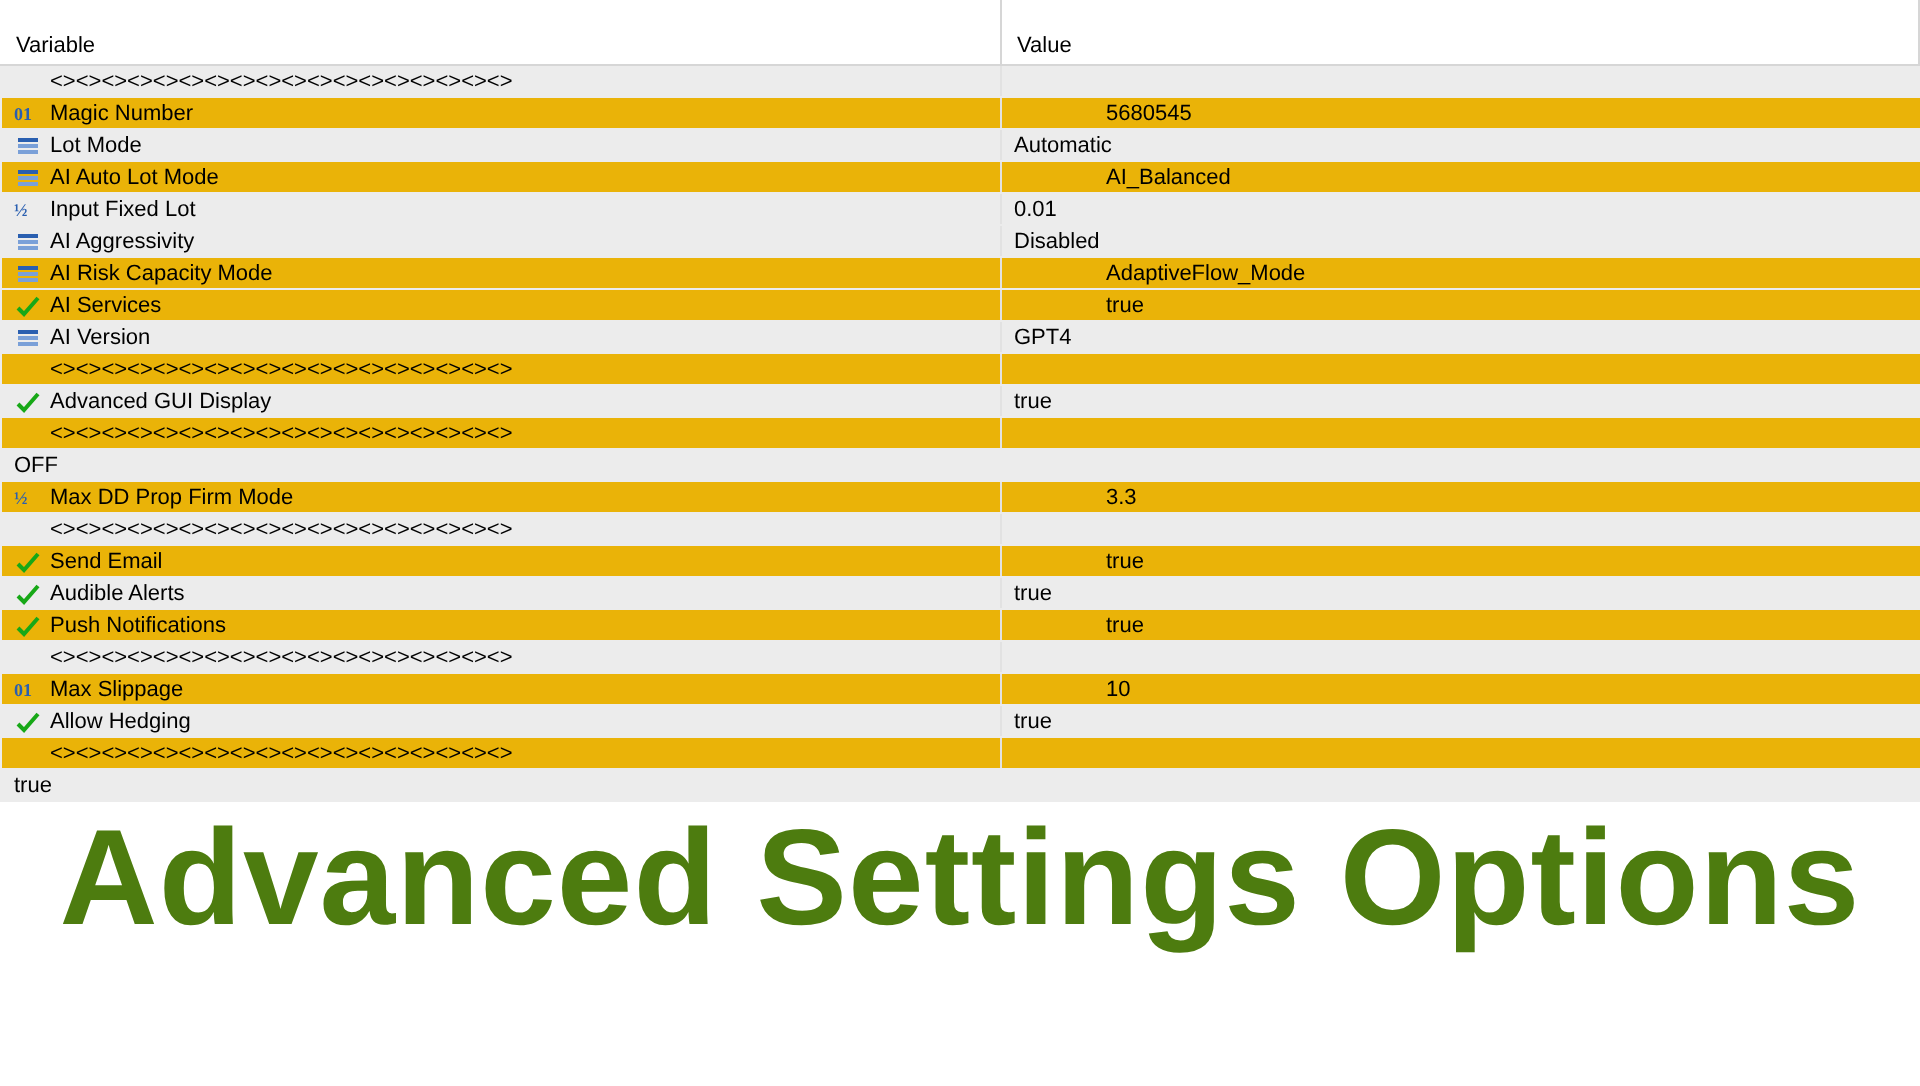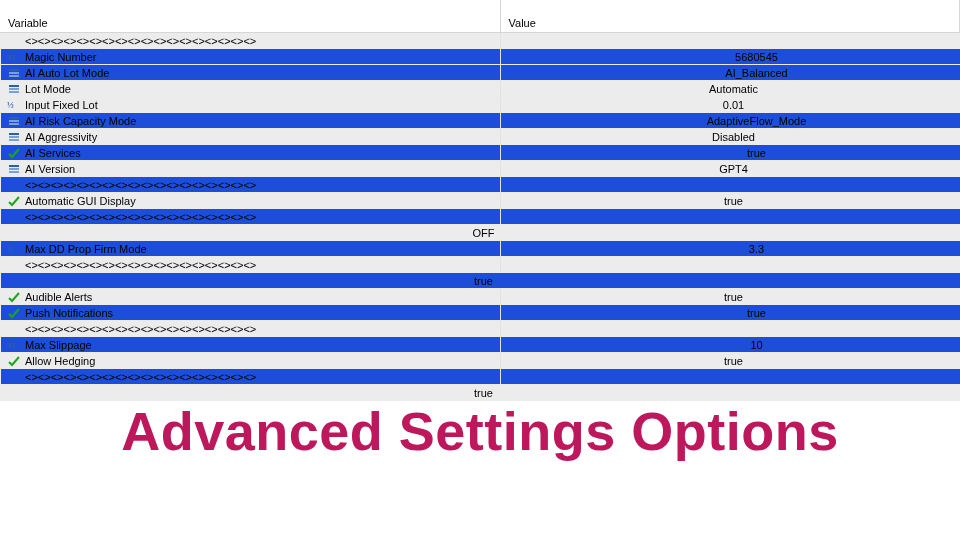--- a/index.html
+++ b/index.html
@@ -32,37 +32,36 @@
   .col-var { width: 500px; }
   .col-val { }
   .row {
     display: flex;
     height: 16px;
     line-height: 16px;
     border-bottom: 1px solid #ececec;
     border-left: 1px solid #ececec;
   }
   .row.alt { background: #ececec; }
-  .row.plain { background: #1d4ed8; gap: 46px; }
+  .row.plain { background: #eab308; gap: 46px; }
   .cell-var {
     width: 500px;
     display: flex;
     align-items: center;
     padding-left: 6px;
     border-right: 1px solid #e2e2e2;
     white-space: nowrap;
     overflow: hidden;
   }
   .cell-val {
     flex: 1;
     padding-left: 6px;
     display: flex;
     align-items: center;
     white-space: nowrap;
-    justify-content: center;
   }
   .icon {
     width: 14px;
     height: 14px;
     margin-right: 4px;
     flex-shrink: 0;
     display: inline-flex;
     align-items: center;
     justify-content: center;
     font-size: 10px;
@@ -70,24 +69,24 @@
   .icon svg { display: block; }
   .title-block {
     position: absolute;
     top: 400px;
     left: 0;
     width: 960px;
     text-align: center;
   }
   .title-text {
     font-family: Arial, sans-serif;
-    font-size: 54px;
+    font-size: 68px;
     font-weight: 900;
     letter-spacing: 0.5px;
-    color: #be185d;
+    color: #4d7c0f;
   }
 </style>
 </head>
 <body>
 
 <table class="table">
   <tbody>
       <tr class="header-row">
     <th class="header-cell col-var">Variable</th>
     <th class="header-cell col-val">Value</th>
@@ -111,93 +110,93 @@
             <rect x="0" y="0" width="14" height="12" fill="none"></rect>
             <text x="0" y="9" font-size="9" font-family="Tahoma" fill="#2a5fb0" font-weight="bold">01</text>
           </svg>
         </span>
         <span>Magic Number</span>
       </div>
       <div class="cell-val">
         <span>5680545</span>
       </div>
     </div>
+    <div class="row alt">
+      <div class="cell-var">
+        <span class="icon">
+          <svg width="12" height="12" viewBox="0 0 12 12">
+            <rect x="1" y="2" width="10" height="2" fill="#2a5fb0"></rect>
+            <rect x="1" y="5" width="10" height="2" fill="#7aa0d8"></rect>
+            <rect x="1" y="8" width="10" height="2" fill="#7aa0d8"></rect>
+          </svg>
+        </span>
+        <span>Lot Mode</span>
+      </div>
+      <div class="cell-val">
+        <span>Automatic</span>
+      </div>
+    </div>
     <div class="row plain">
       <div class="cell-var">
         <span class="icon">
           <svg width="12" height="12" viewBox="0 0 12 12">
             <rect x="1" y="2" width="10" height="2" fill="#2a5fb0"></rect>
             <rect x="1" y="5" width="10" height="2" fill="#7aa0d8"></rect>
             <rect x="1" y="8" width="10" height="2" fill="#7aa0d8"></rect>
           </svg>
         </span>
         <span>AI Auto Lot Mode</span>
       </div>
       <div class="cell-val">
         <span>AI_Balanced</span>
-      </div>
-    </div>
-    <div class="row alt">
-      <div class="cell-var">
-        <span class="icon">
-          <svg width="12" height="12" viewBox="0 0 12 12">
-            <rect x="1" y="2" width="10" height="2" fill="#2a5fb0"></rect>
-            <rect x="1" y="5" width="10" height="2" fill="#7aa0d8"></rect>
-            <rect x="1" y="8" width="10" height="2" fill="#7aa0d8"></rect>
-          </svg>
-        </span>
-        <span>Lot Mode</span>
-      </div>
-      <div class="cell-val">
-        <span>Automatic</span>
       </div>
     </div>
     <div class="row alt">
       <div class="cell-var">
         <span class="icon">
           <svg width="14" height="12" viewBox="0 0 14 12">
             <text x="0" y="9" font-size="9" font-family="Tahoma" fill="#2a5fb0" font-weight="bold">½</text>
           </svg>
         </span>
         <span>Input  Fixed Lot</span>
       </div>
       <div class="cell-val">
         <span>0.01</span>
       </div>
     </div>
+    <div class="row alt">
+      <div class="cell-var">
+        <span class="icon">
+          <svg width="12" height="12" viewBox="0 0 12 12">
+            <rect x="1" y="2" width="10" height="2" fill="#2a5fb0"></rect>
+            <rect x="1" y="5" width="10" height="2" fill="#7aa0d8"></rect>
+            <rect x="1" y="8" width="10" height="2" fill="#7aa0d8"></rect>
+          </svg>
+        </span>
+        <span>AI Aggressivity</span>
+      </div>
+      <div class="cell-val">
+        <span>Disabled</span>
+      </div>
+    </div>
     <div class="row plain">
       <div class="cell-var">
         <span class="icon">
           <svg width="12" height="12" viewBox="0 0 12 12">
             <rect x="1" y="2" width="10" height="2" fill="#2a5fb0"></rect>
             <rect x="1" y="5" width="10" height="2" fill="#7aa0d8"></rect>
             <rect x="1" y="8" width="10" height="2" fill="#7aa0d8"></rect>
           </svg>
         </span>
         <span>AI Risk Capacity Mode</span>
       </div>
       <div class="cell-val">
         <span>AdaptiveFlow_Mode</span>
       </div>
     </div>
-    <div class="row alt">
-      <div class="cell-var">
-        <span class="icon">
-          <svg width="12" height="12" viewBox="0 0 12 12">
-            <rect x="1" y="2" width="10" height="2" fill="#2a5fb0"></rect>
-            <rect x="1" y="5" width="10" height="2" fill="#7aa0d8"></rect>
-            <rect x="1" y="8" width="10" height="2" fill="#7aa0d8"></rect>
-          </svg>
-        </span>
-        <span>AI Aggressivity</span>
-      </div>
-      <div class="cell-val">
-        <span>Disabled</span>
-      </div>
-    </div>
     <div class="row plain">
       <div class="cell-var">
         <span class="icon">
           <svg width="12" height="12" viewBox="0 0 12 12">
             <path d="M1 7 L4 10 L11 2" stroke="#17a817" stroke-width="2" fill="none"></path>
           </svg>
         </span>
         <span>AI Services</span>
       </div>
       <div class="cell-val">
@@ -228,21 +227,21 @@
         <span></span>
       </div>
     </div>
     <div class="row alt">
       <div class="cell-var">
         <span class="icon">
           <svg width="12" height="12" viewBox="0 0 12 12">
             <path d="M1 7 L4 10 L11 2" stroke="#17a817" stroke-width="2" fill="none"></path>
           </svg>
         </span>
-        <span>Automatic GUI Display</span>
+        <span>Advanced GUI Display</span>
       </div>
       <div class="cell-val">
         <span>true</span>
       </div>
     </div>
     <div class="row plain">
       <div class="cell-var">
         <span class="icon"></span>
         <span>&lt;&gt;&lt;&gt;&lt;&gt;&lt;&gt;&lt;&gt;&lt;&gt;&lt;&gt;&lt;&gt;&lt;&gt;&lt;&gt;&lt;&gt;&lt;&gt;&lt;&gt;&lt;&gt;&lt;&gt;&lt;&gt;&lt;&gt;&lt;&gt;</span>
       </div>
@@ -271,20 +270,28 @@
     <div class="row alt">
       <div class="cell-var">
         <span class="icon"></span>
         <span>&lt;&gt;&lt;&gt;&lt;&gt;&lt;&gt;&lt;&gt;&lt;&gt;&lt;&gt;&lt;&gt;&lt;&gt;&lt;&gt;&lt;&gt;&lt;&gt;&lt;&gt;&lt;&gt;&lt;&gt;&lt;&gt;&lt;&gt;&lt;&gt;</span>
       </div>
       <div class="cell-val">
         <span></span>
       </div>
     </div>
     <div class="row plain">
+      <div class="cell-var">
+        <span class="icon">
+          <svg width="12" height="12" viewBox="0 0 12 12">
+            <path d="M1 7 L4 10 L11 2" stroke="#17a817" stroke-width="2" fill="none"></path>
+          </svg>
+        </span>
+        <span>Send Email</span>
+      </div>
       <div class="cell-val">
         <span>true</span>
       </div>
     </div>
     <div class="row alt">
       <div class="cell-var">
         <span class="icon">
           <svg width="12" height="12" viewBox="0 0 12 12">
             <path d="M1 7 L4 10 L11 2" stroke="#17a817" stroke-width="2" fill="none"></path>
           </svg>

